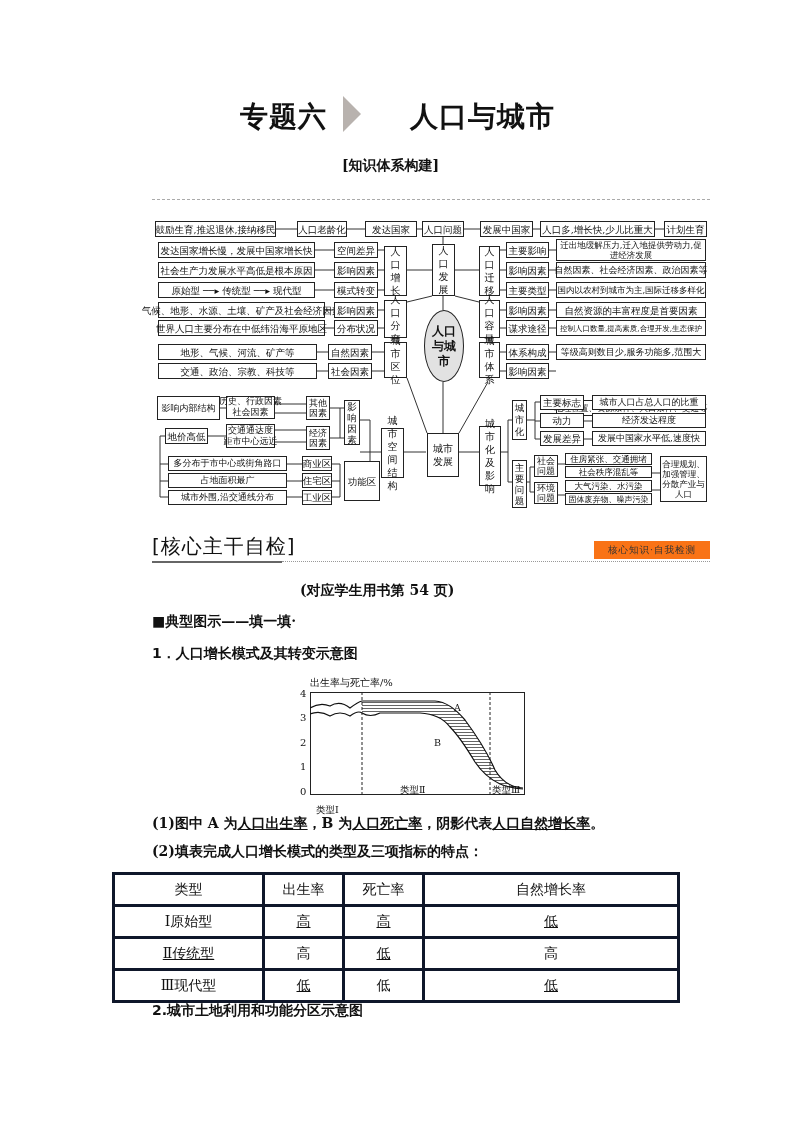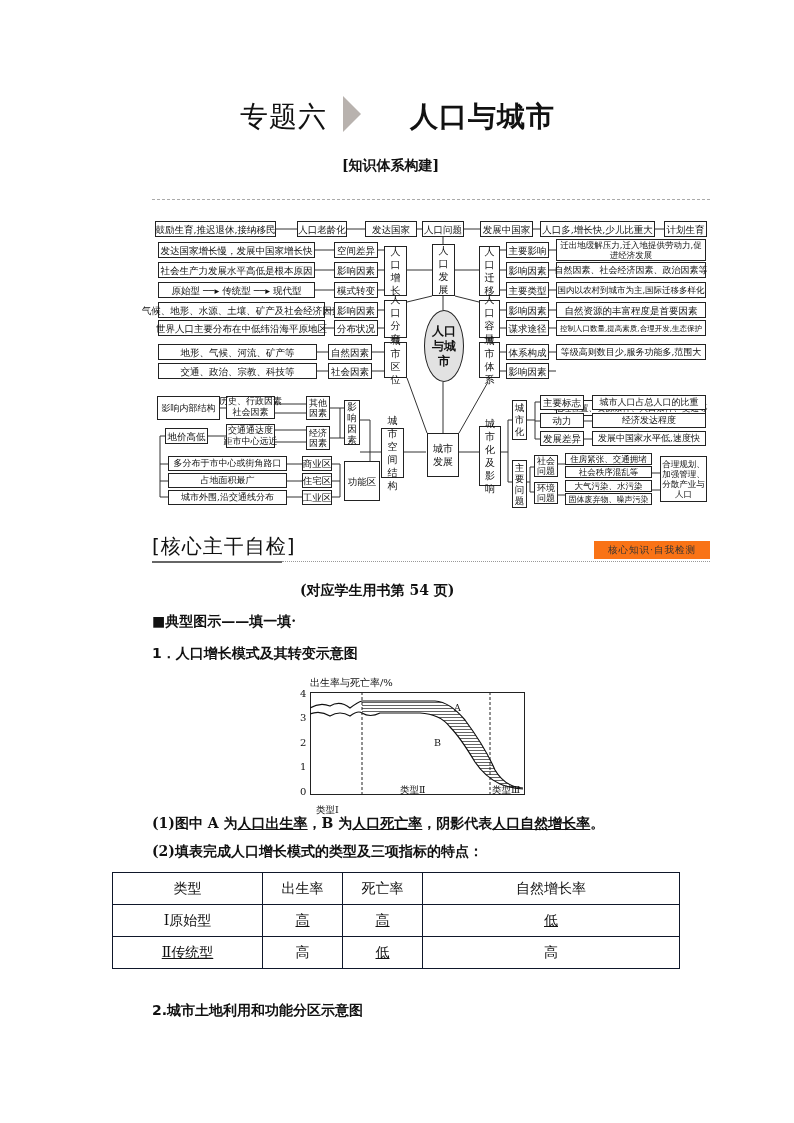--- a/index.html
+++ b/index.html
@@ -1,19 +1,19 @@
 <!DOCTYPE html>
 <html><head>
 <meta charset="utf-8">
 <style>
   * { box-sizing: border-box; margin: 0; padding: 0; }
   body { width: 794px; height: 1123px; background: #ffffff; position: relative; overflow: hidden;
          font-family: "DejaVu Serif", "Liberation Serif", serif; color: #111; }
   .abs { position: absolute; }
-  .title-left { left: 240px; top: 98px; font-size: 28px; font-weight: normal; font-family: "DejaVu Sans", sans-serif; letter-spacing: 1px; }
+  .title-left { left: 240px; top: 98px; font-size: 28px; font-weight: bold; font-family: "DejaVu Sans", sans-serif; letter-spacing: 1px; }
   .title-arrow { left: 343px; top: 96px; width: 0; height: 0; border-top: 18px solid transparent; border-bottom: 18px solid transparent; border-left: 18px solid #b8b2ae; }
   .title-right { left: 410px; top: 98px; font-size: 28px; font-weight: bold; font-family: "DejaVu Sans", sans-serif; letter-spacing: 1px; }
   .subtitle { left: 342px; top: 157px; font-size: 14px; font-weight: bold; }
   .dashline { left: 152px; top: 199px; width: 558px; border-top: 1px dashed #aaa; }
 
   
   .bx { position: absolute; border: 1px solid #222; background: #fff; font-size: 9.5px; line-height: 11px;
         display: flex; align-items: center; justify-content: center; text-align: center; white-space: nowrap;
         font-family: "DejaVu Serif", serif; }
   .bxv { white-space: normal; word-break: break-all; line-height: 13px; font-size: 10px; padding: 1px; }
@@ -33,21 +33,21 @@
 
   .chart-ylabel { left: 310px; top: 676px; font-size: 10px; }
   .tick { position: absolute; font-size: 10px; left: 300px; }
   .chart-frame { left: 310px; top: 692px; width: 215px; height: 103px; border: 1px solid #222; }
   .chart-lbl { position: absolute; font-size: 9.5px; }
 
   .q-line { left: 152px; font-size: 14px; font-weight: bold; }
   .ul { text-decoration: underline; }
 
   table.pop { position: absolute; left: 112px; top: 872px; width: 568px; border-collapse: collapse; font-size: 14px; }
-  table.pop td { border: 1px solid #0f172a; text-align: center; height: 32px; font-family: "DejaVu Serif", serif; }
+  table.pop td { border: 3px solid #0f172a; text-align: center; height: 32px; font-family: "DejaVu Serif", serif; }
   .q2-title { left: 152px; top: 1002px; font-size: 14px; font-weight: bold; font-family: "DejaVu Sans", sans-serif; }
 </style>
 </head>
 <body>
 
 <div class="abs title-left">专题六</div>
 <div class="abs title-arrow"></div>
 <div class="abs title-right">人口与城市</div>
 <div class="abs subtitle">[知识体系构建]</div>
 <div class="abs dashline"></div>
@@ -305,16 +305,22 @@
     <td class="ul">高</td>
     <td class="ul">高</td>
     <td class="ul">低</td>
   </tr>
   <tr>
     <td class="ul">Ⅱ传统型</td>
     <td>高</td>
     <td class="ul">低</td>
     <td>高</td>
   </tr>
+  <tr>
+    <td>Ⅲ现代型</td>
+    <td class="ul">低</td>
+    <td>低</td>
+    <td class="ul">低</td>
+  </tr>
 </tbody>
   </table>
 
 <div class="abs q2-title">2.城市土地利用和功能分区示意图</div>
 
 </body></html>

